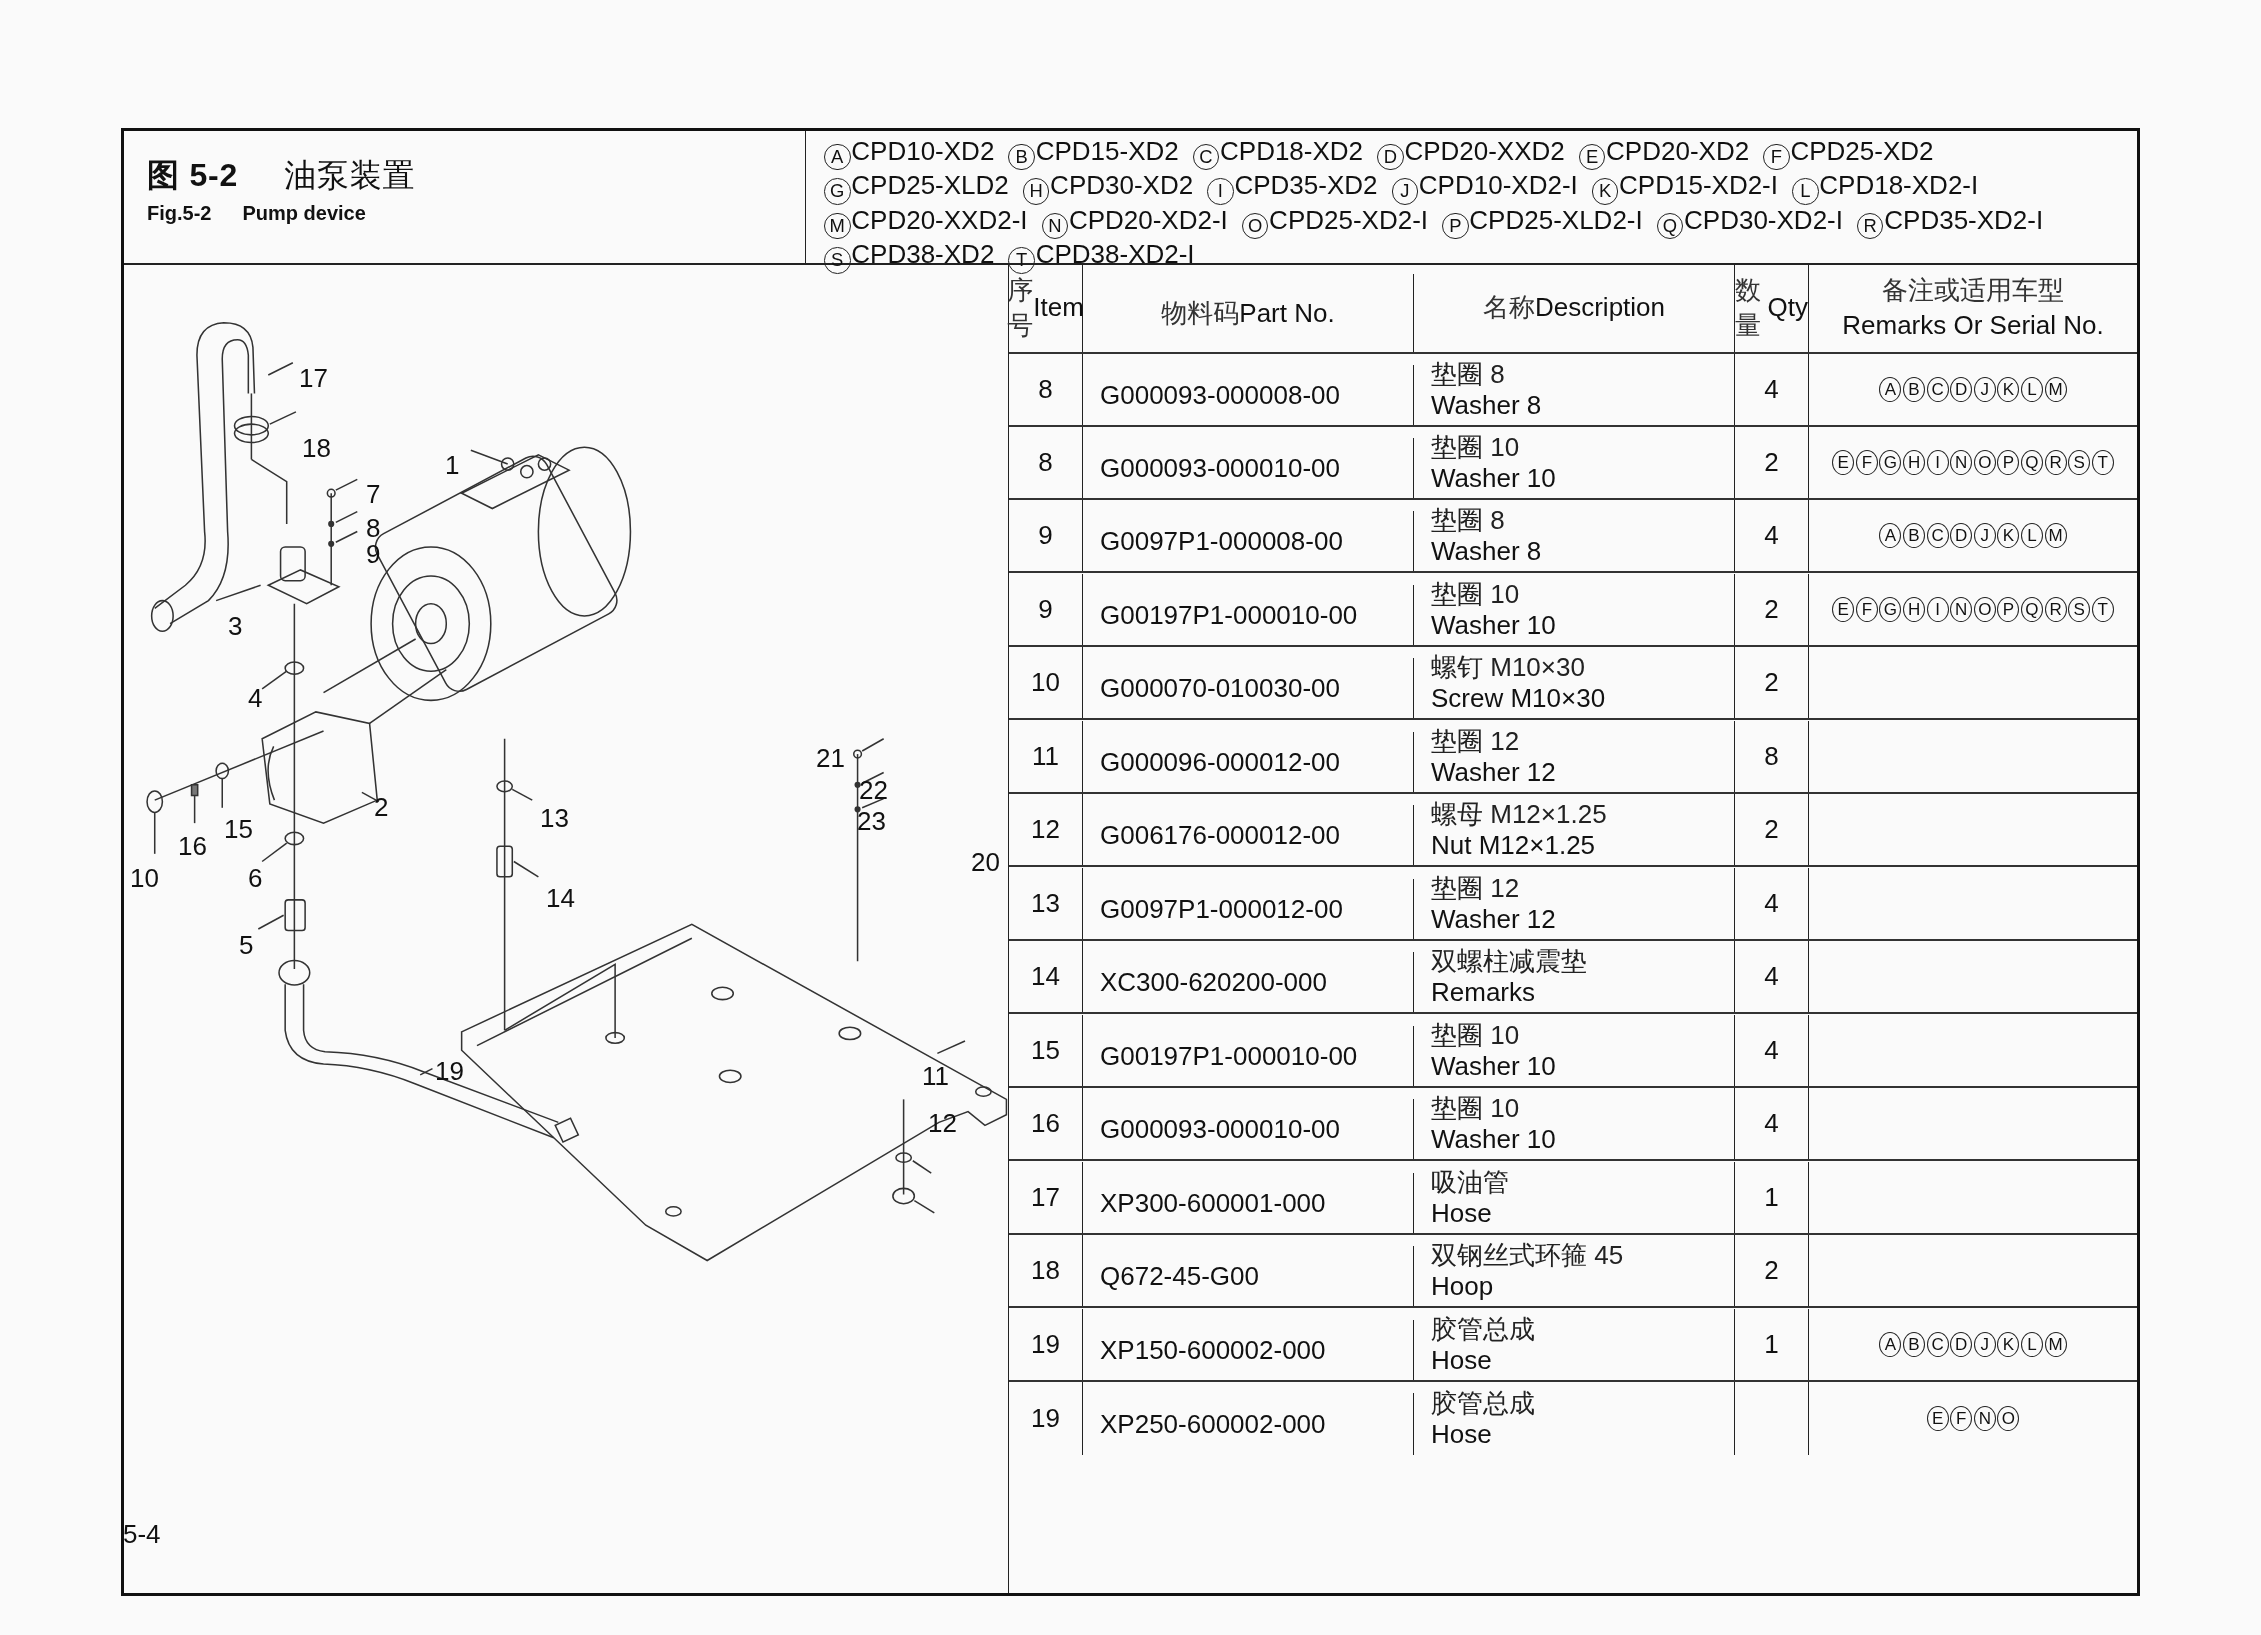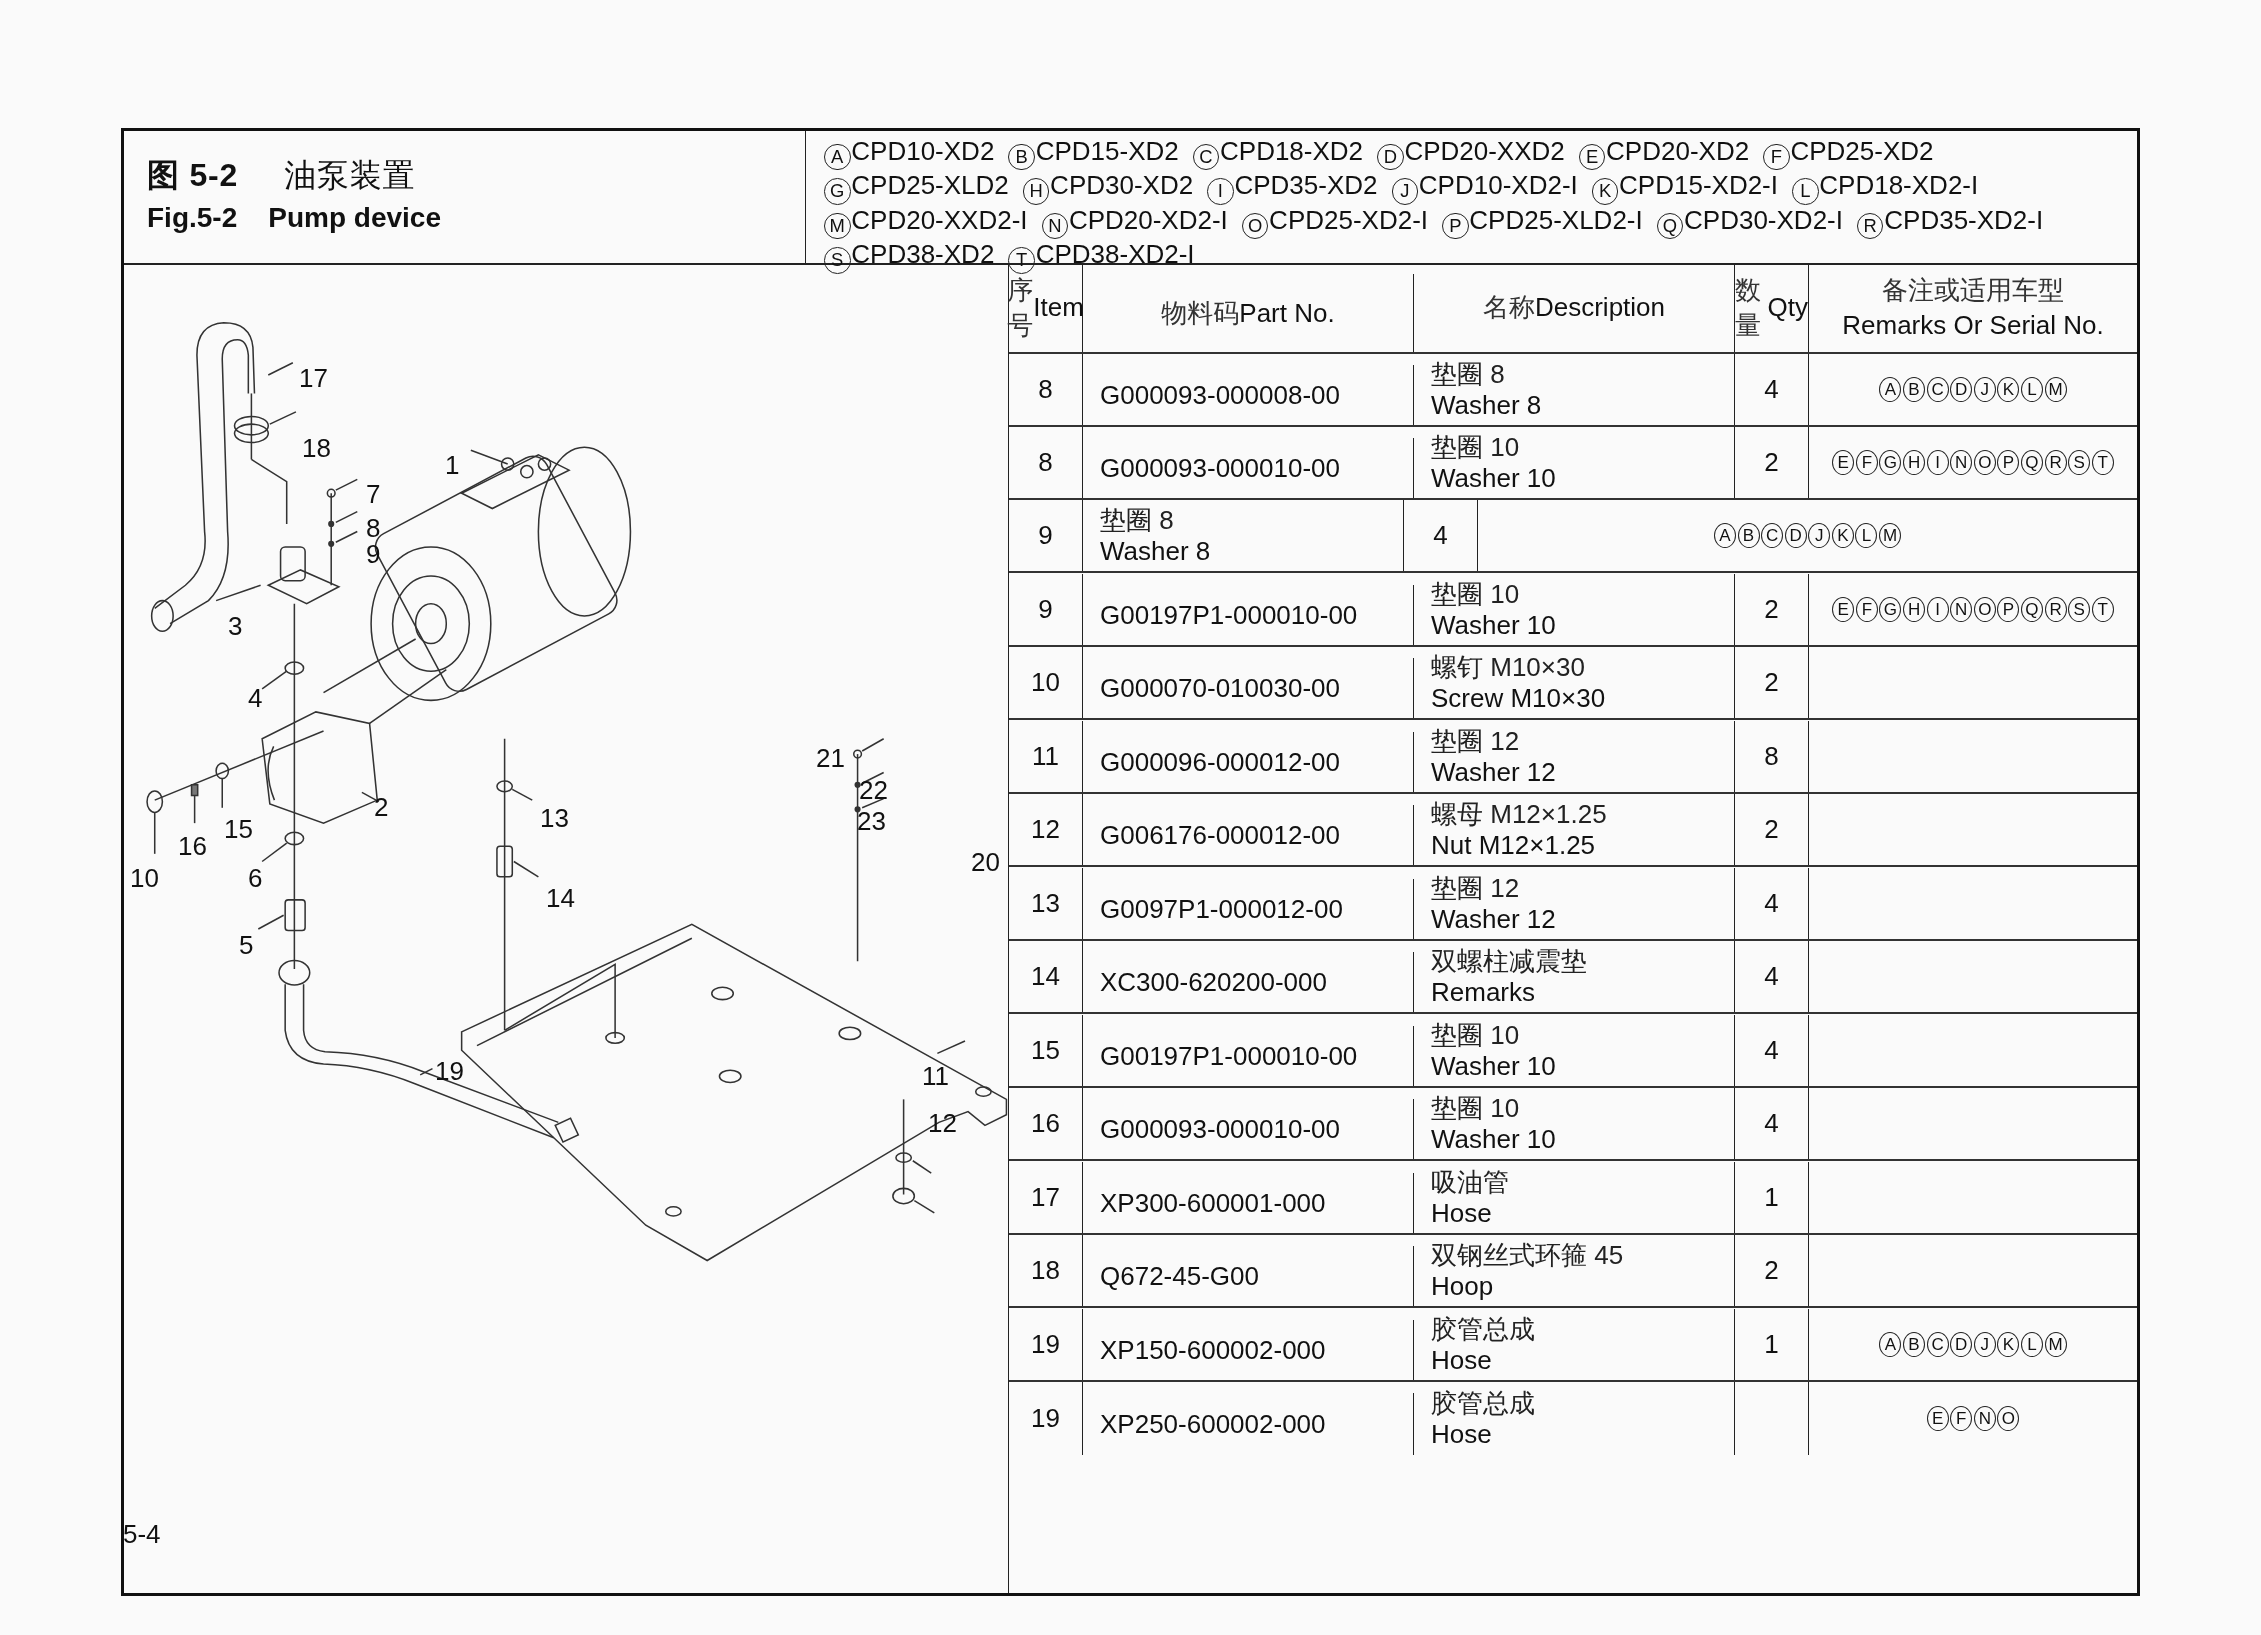--- a/index.html
+++ b/index.html
@@ -5,21 +5,21 @@
   html, body { margin:0; padding:0; background:#fafafa; }
   body { width:2261px; height:1635px; position:relative; overflow:hidden;
          font-family:"Liberation Sans","DejaVu Sans",sans-serif; color:#111; }
   .frame { position:absolute; left:121px; top:128px; width:2019px; height:1468px;
            border:3.8px solid #111; box-sizing:border-box; background:#fafafa; }
   .hdr { position:absolute; left:0; top:0; right:0; height:132px; border-bottom:2.3px solid #222; }
   .hdr-left { position:absolute; left:0; top:0; width:681px; height:100%; border-right:1.5px solid #222; }
   .title-cn { position:absolute; left:23px; top:23px; font-size:32px; font-weight:bold; letter-spacing:0.8px; }
   .title-cn .sp { display:inline-block; width:46px; }
   .title-cn .cn { font-weight:normal; }
-  .title-en { position:absolute; left:23px; top:71px; font-size:28px; font-weight:bold; }
+  .title-en { position:absolute; left:23px; top:71px; font-size:20px; font-weight:bold; }
   .title-en .sp { display:inline-block; width:31px; }
   .models { position:absolute; left:700px; top:4.6px; right:15.3px; font-size:26px; line-height:31px; }
   .model { display:inline-block; margin-right:14px; white-space:nowrap; }
   .circ { display:inline-block; width:24.5px; height:24.5px; border:1.5px solid #222; border-radius:50%;
           text-align:center; line-height:24.5px; font-size:18.4px; box-sizing:content-box; vertical-align:-3.1px; margin-right:0.8px; }
 
   .diagram { position:absolute; left:0; top:132px; width:884px; bottom:0; }
   .diagram svg { position:absolute; left:0; top:0; }
   .callout { position:absolute; font-size:26px; }
 
@@ -242,20 +242,21 @@
           <span class="circ">O</span>
           <span class="circ">P</span>
           <span class="circ">Q</span>
           <span class="circ">R</span>
           <span class="circ">S</span>
           <span class="circ">T</span>
         </div>
       </div>
       <div class="row" style="top: 237px; height: 73px;">
         <div class="cell c-item">9</div>
+        <div class="cell c-part">G0097P1-000008-00</div>
         <div class="cell c-desc">
           <span class="desc-cn">垫圈 8</span>
           <span>Washer 8</span>
         </div>
         <div class="cell c-qty">4</div>
         <div class="cell c-rem">
           <span class="circ">A</span>
           <span class="circ">B</span>
           <span class="circ">C</span>
           <span class="circ">D</span>

